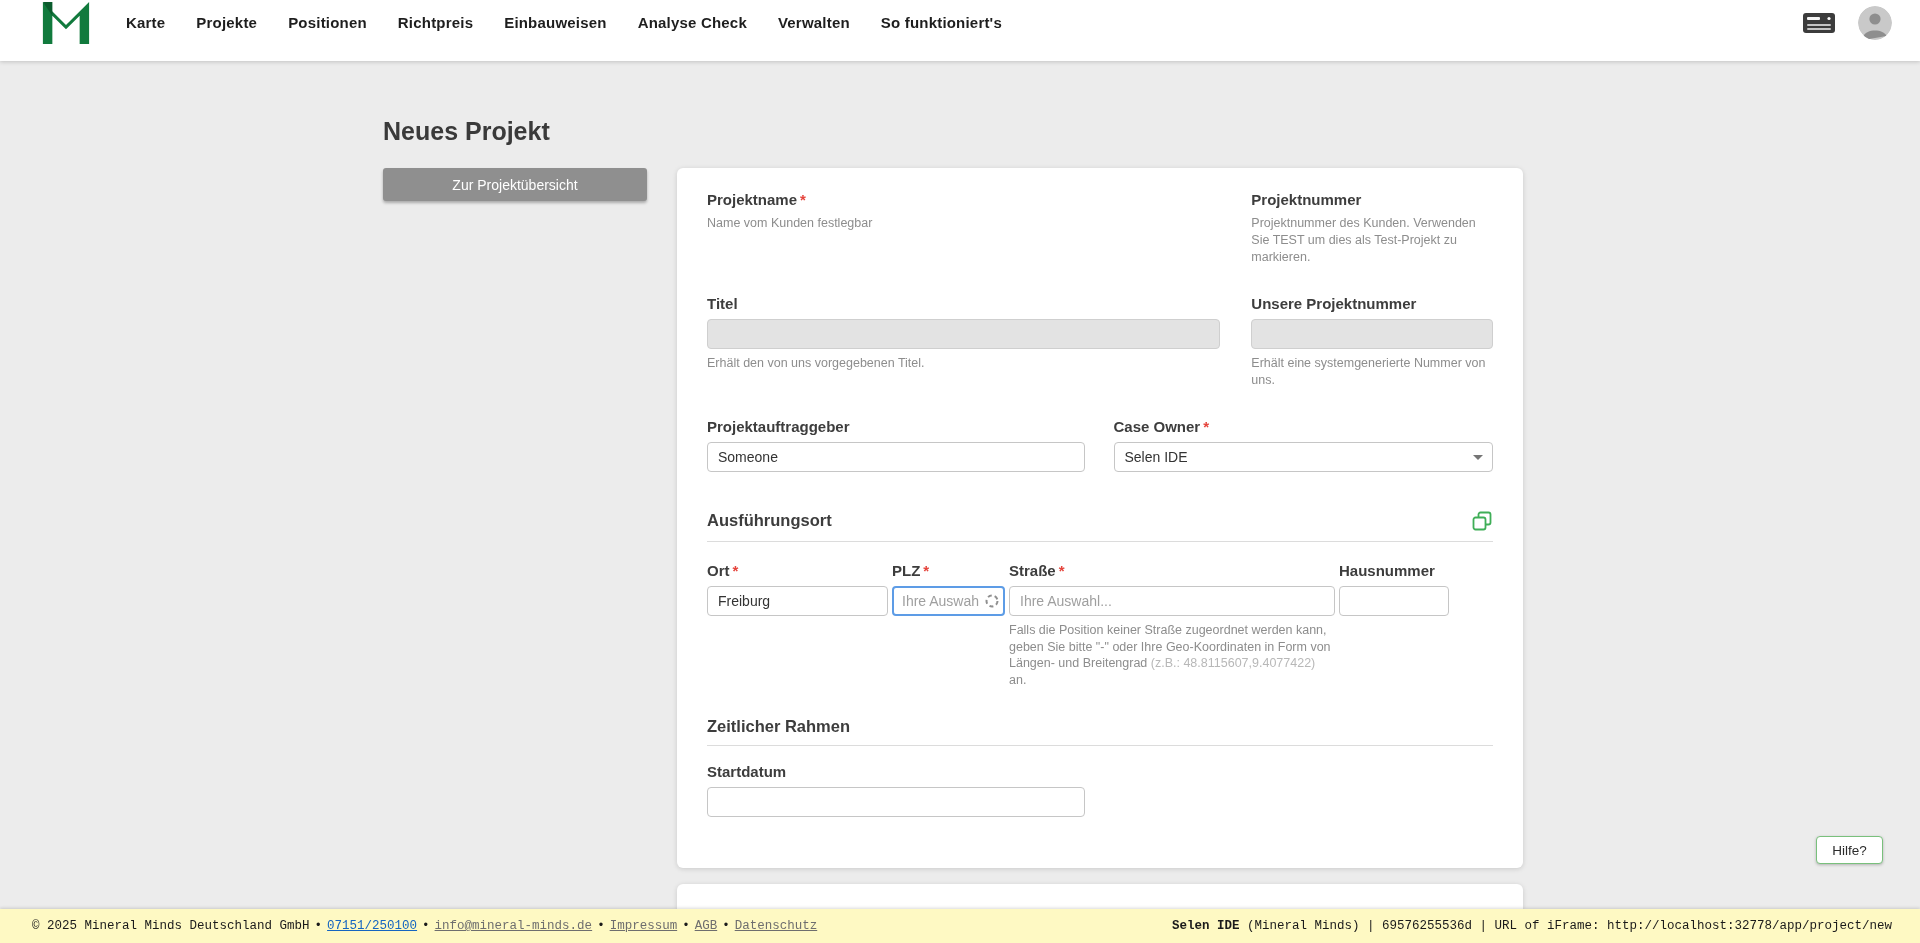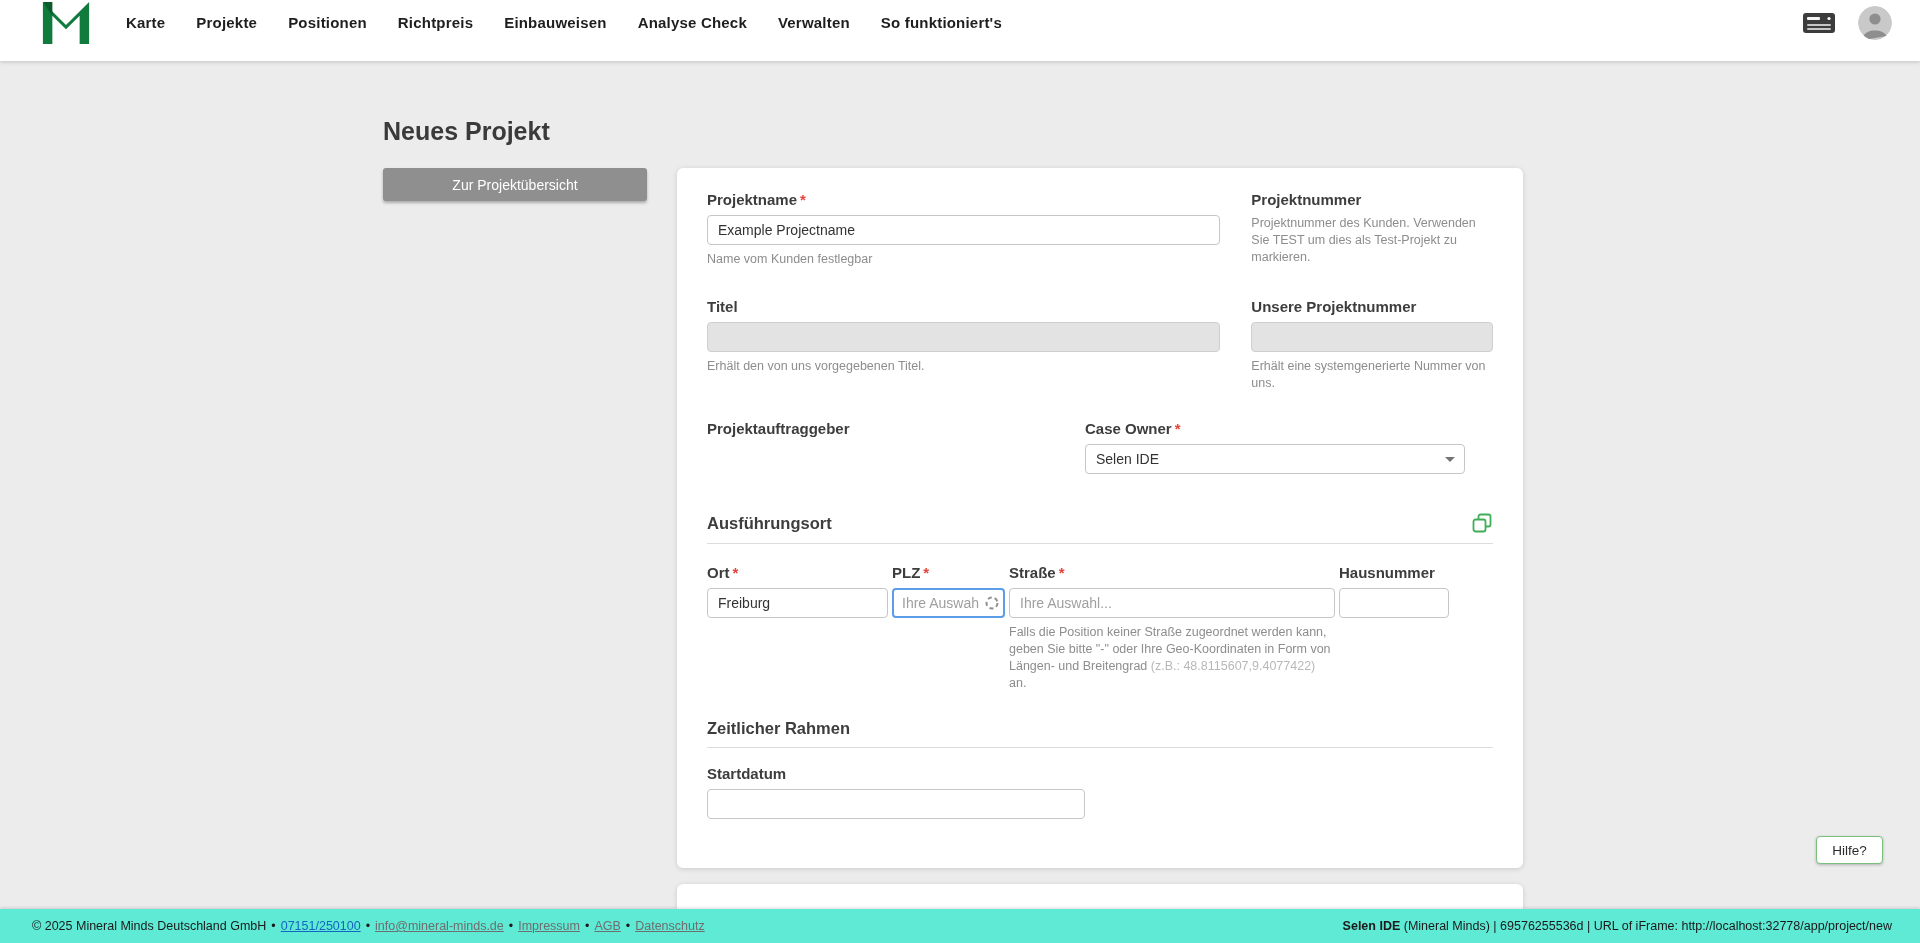--- a/index.html
+++ b/index.html
@@ -50,21 +50,21 @@
     padding:23px 30px;
   }
   .card-sliver {
     position:absolute; left:677px; top:884px; width:846px; height:25px;
     background:#ffffff; border-radius:6px 6px 0 0;
     box-shadow:0 1px 5px rgba(0,0,0,.15);
   }
 
   .form-row { display:flex; }
   .gap-lg { gap:31px; }
-  .gap-md { }
+  .gap-md { gap:29px; }
   .gap-sm { gap:4px; }
   .mb-r1 { margin-bottom:30px; }
   .mb-r2 { margin-bottom:29px; }
   .mb-r3 { margin-bottom:38px; }
   .mb-r4 { margin-bottom:28px; }
 
   .w-main { width:514px; }
   .w-side { width:242px; }
   .w-half-l { width:378px; }
   .w-half-r { width:380px; }
@@ -115,23 +115,23 @@
   .help-btn {
     position:absolute; left:1816px; top:836px; width:67px; height:28px;
     background:#fff; border:1px solid #79c07c; border-radius:4px;
     font-family:inherit; font-size:13.5px; color:#2b2b2b; cursor:pointer;
     box-shadow:0 1px 3px rgba(0,0,0,.25);
   }
 
   
   .footer {
     position:absolute; left:0; bottom:0; width:1920px; height:34px;
-    background:#5eead4; display:flex; align-items:center; justify-content:space-between;
+    background:#fef9c3; display:flex; align-items:center; justify-content:space-between;
     padding:0 28px 0 32px; font-size:12.5px; color:#1a1a1a;
-    box-shadow:0 -1px 3px rgba(0,0,0,.15); z-index:10;
+    box-shadow:0 -1px 3px rgba(0,0,0,.15); z-index:10;font-family:Liberation Mono, monospace;
   }
   .footer-left { display:flex; align-items:center; white-space:nowrap; }
   .footer .sep { margin:0 5px; color:#1a1a1a; }
   .f-link { cursor:pointer; text-decoration:underline; color:#6e6e6e; }
   .f-link.phone { color:#1565c0; }
   .footer-right { white-space:nowrap; color:#1a1a1a; }
   .footer-right .bold { font-weight:700; }
 </style>
 </head>
 <body>
@@ -176,21 +176,20 @@
 <h1 class="page-title">Neues Projekt</h1>
 <button class="back-btn">Zur Projektübersicht</button>
 
 <section class="card">
 
   <div class="form-row gap-lg mb-r1">
     <div class="w-main">
       <label class="label">
         <span>Projektname</span><span class="req">*</span>
       </label>
-      <input class="input" type="text" value="Example Projectname" style="">
       <div class="helper">Name vom Kunden festlegbar</div>
     </div>
     <div class="w-side">
       <label class="label">
         <span>Projektnummer</span>
       </label>
       <div class="helper">Projektnummer des Kunden. Verwenden Sie TEST um dies als Test-Projekt zu markieren.</div>
     </div>
   </div>
 
@@ -209,20 +208,21 @@
       <input class="input disabled" type="text" disabled="" style="">
       <div class="helper">Erhält eine systemgenerierte Nummer von uns.</div>
     </div>
   </div>
 
   <div class="form-row gap-md mb-r3">
     <div class="w-half-l">
       <label class="label">
         <span>Projektauftraggeber</span>
       </label>
+      <input class="input" type="text" value="Someone" style="">
     </div>
     <div class="w-half-r">
       <label class="label">
         <span>Case Owner</span><span class="req">*</span>
       </label>
       <div class="select">
         <span>Selen IDE</span>
         <span class="caret"></span>
       </div>
     </div>

